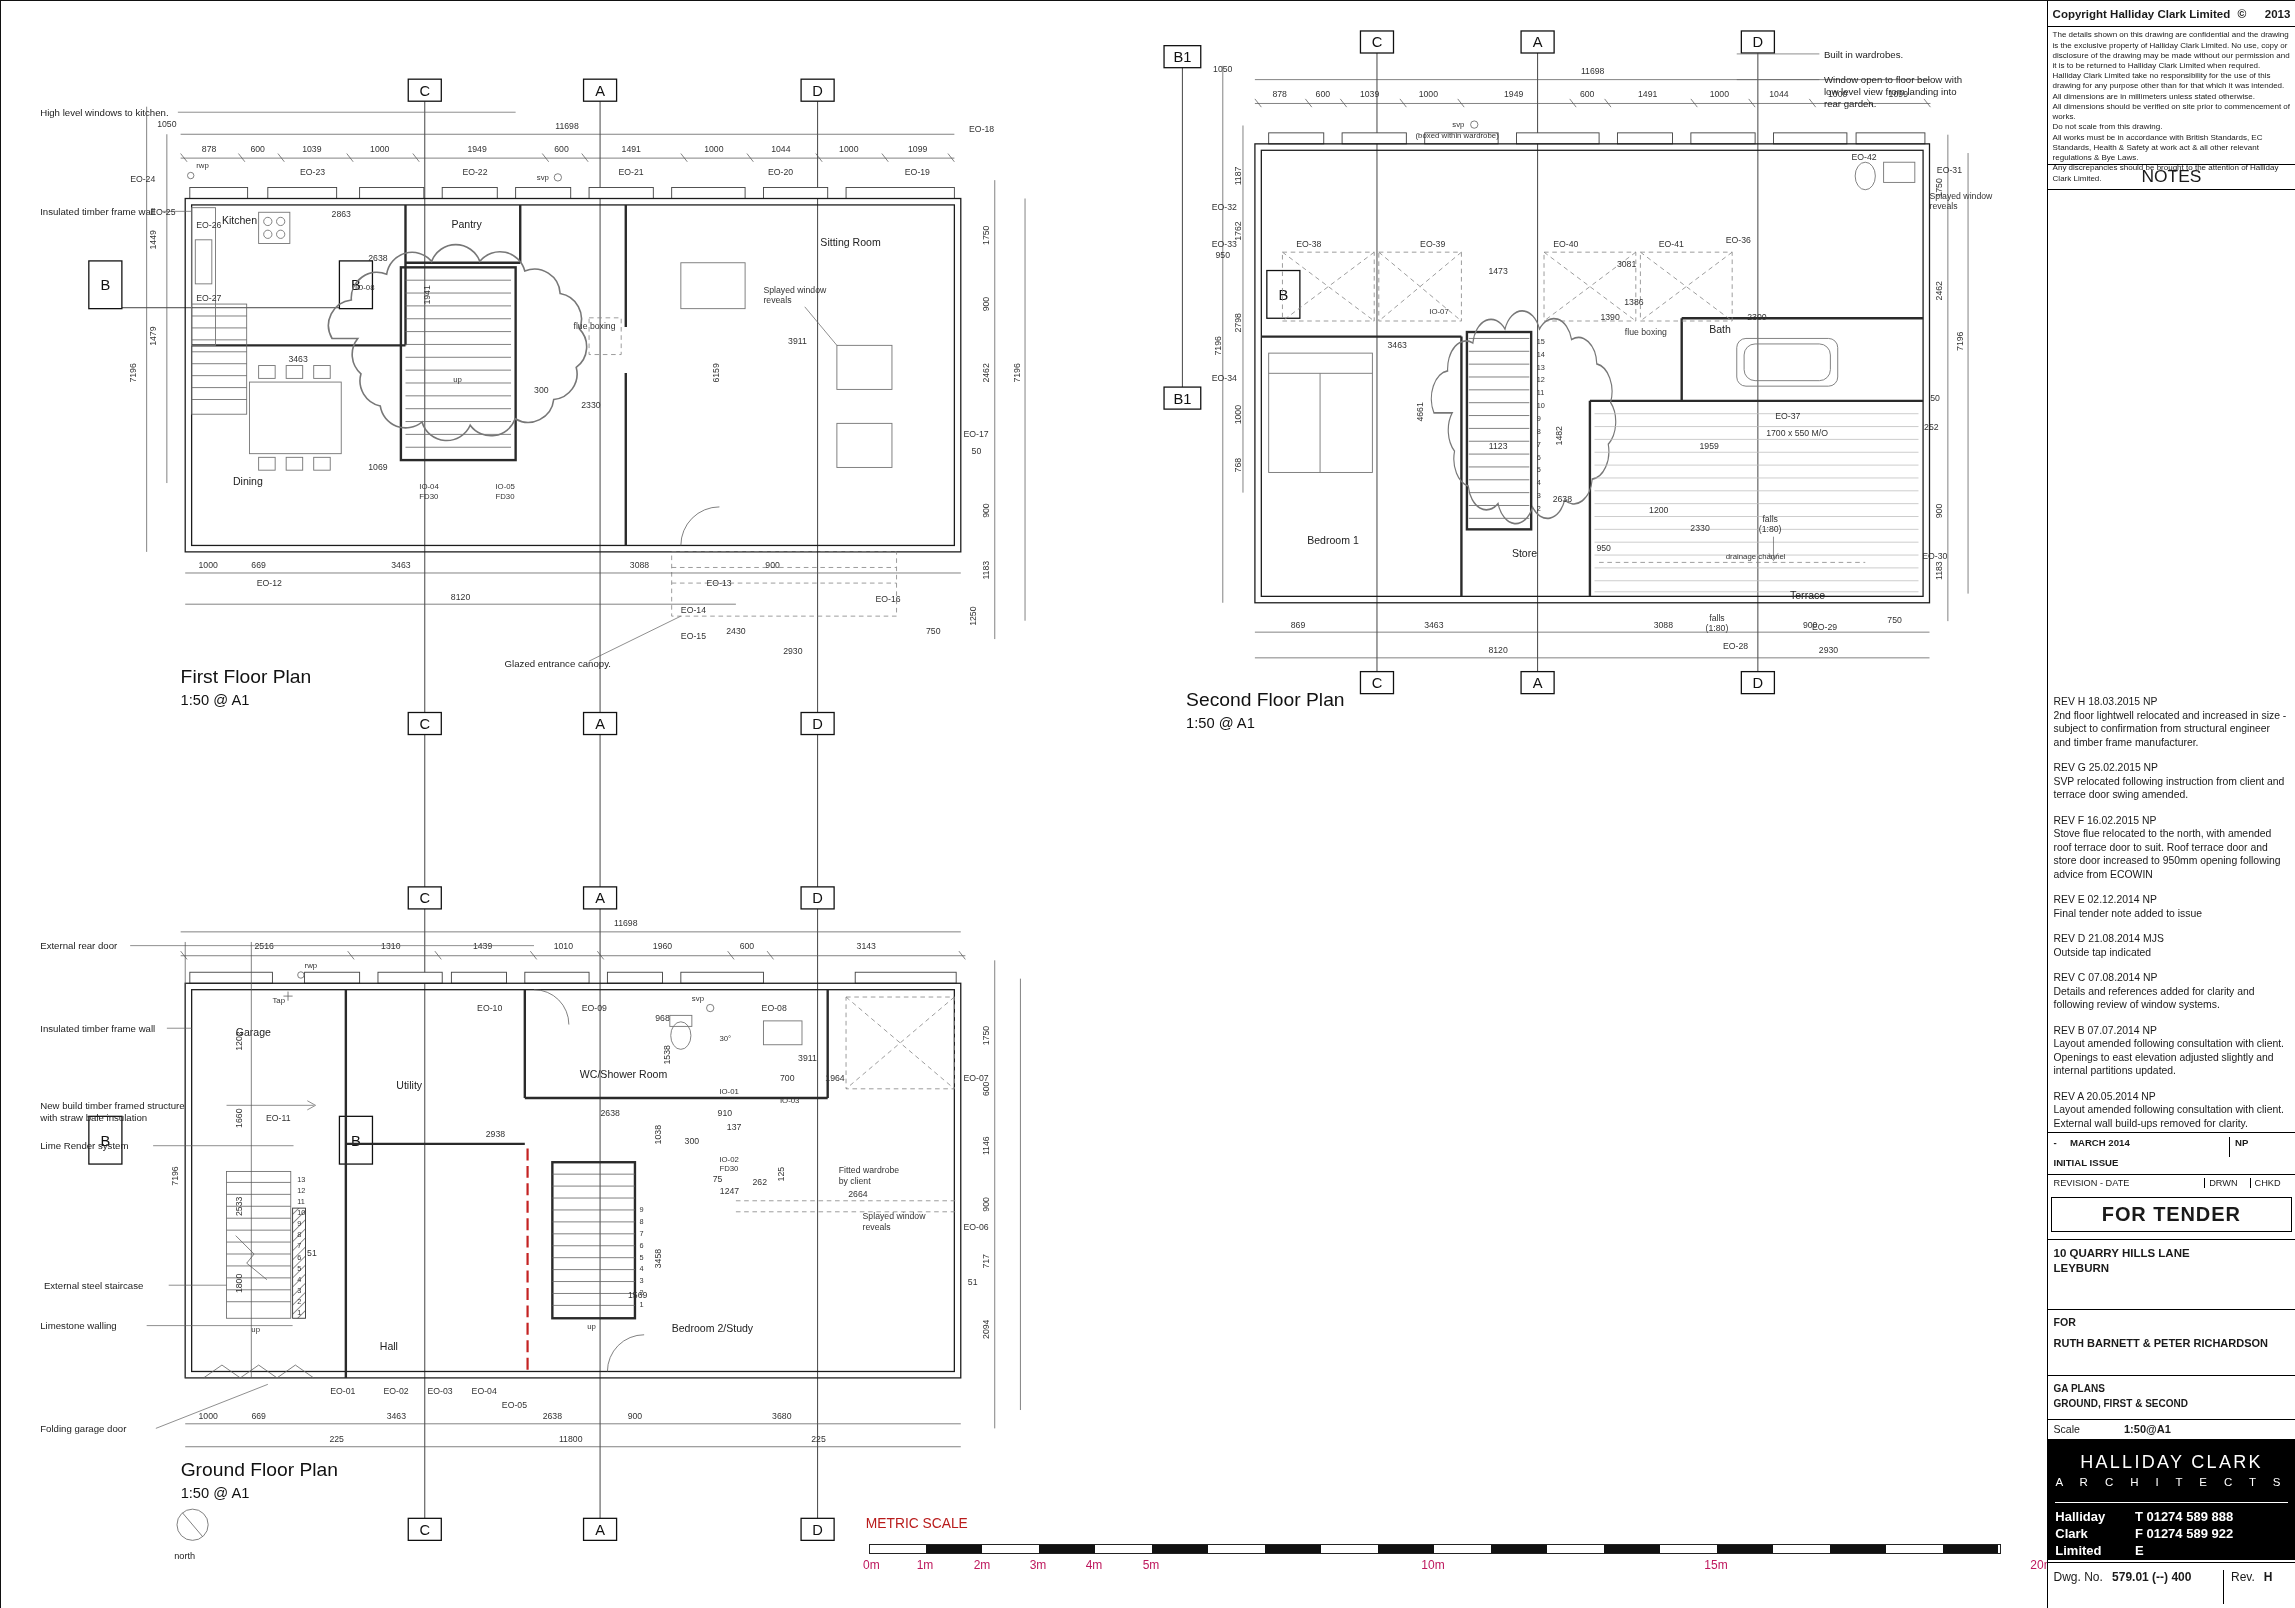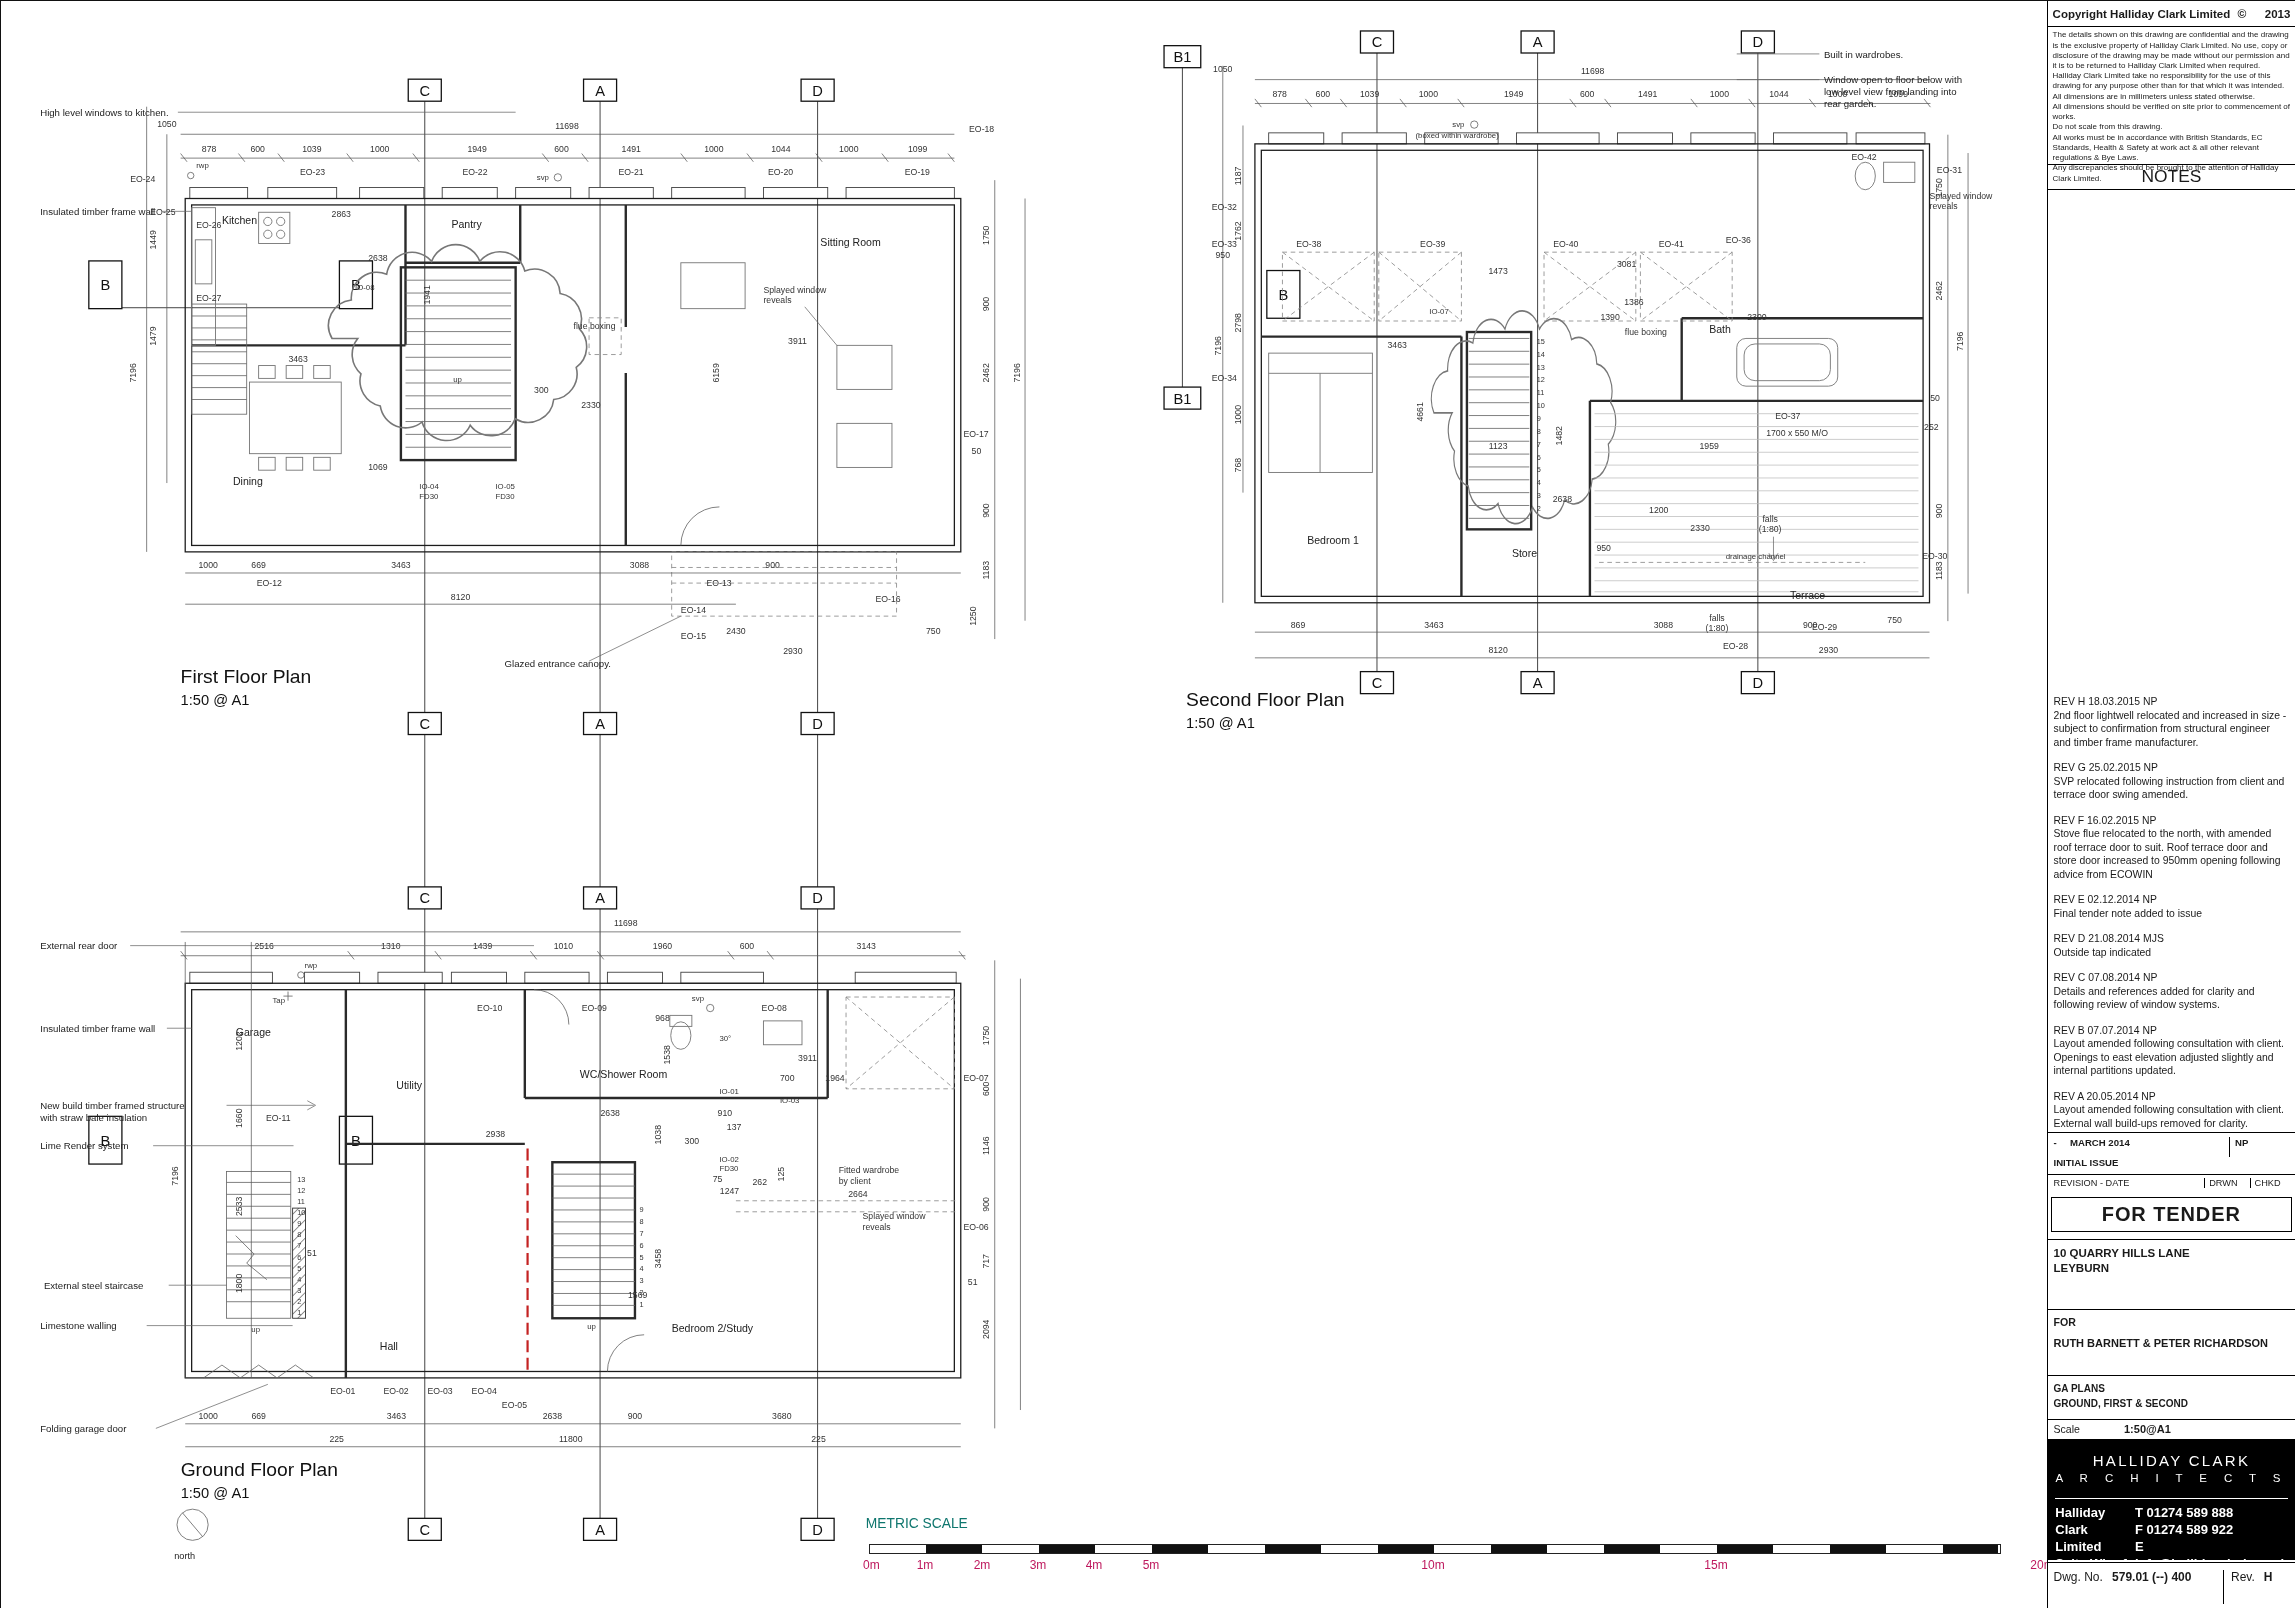--- a/index.html
+++ b/index.html
@@ -29,21 +29,21 @@
   .redline{stroke:#c42222;stroke-width:2.4;fill:none;stroke-dasharray:13 6;}
   .cloud{stroke:#777;stroke-width:1;fill:none;}
   .mkbox{fill:#fff;stroke:#111;stroke-width:1.4;}
   .win{fill:#fff;stroke:#444;stroke-width:1;}
   .deck{stroke:#bbb;stroke-width:0.8;fill:none;}
 
   .plansvg{position:absolute;}
 
   
   .scalebar{position:absolute;left:863px;top:1515px;width:1175px;height:73px;}
-  .sb-title{position:absolute;left:1.8px;top:0;font-size:13.8px;color:#0f766e;}
+  .sb-title{position:absolute;left:1.8px;top:0;font-size:13.8px;color:#b91c1c;}
   .sb-bar{position:absolute;left:4.6px;top:27.5px;width:1130px;height:8.3px;border:0.9px solid #222;background:#fff;}
   .sb-blk{position:absolute;top:0;height:8.3px;background:#111;}
   .sb-lab{position:absolute;top:42px;font-size:12px;color:#be185d;transform:translateX(-50%);}
 
   
   .tb{position:absolute;left:2046px;top:0;width:248px;height:1609px;border-left:1.8px solid #000;box-sizing:border-box;background:#fff;}
   .tb .sec{position:absolute;left:0;width:100%;box-sizing:border-box;}
   .cp-head{top:1.8px;height:24px;border-bottom:1.4px solid #000;display:flex;align-items:center;padding:0 4.6px;font-weight:bold;font-size:11.5px;}
   .cp-head .yr{margin-left:auto;font-size:11.5px;}
   .cp-head .sym{margin-left:7.3px;margin-right:9.2px;font-size:12px;}
@@ -61,21 +61,21 @@
   .issue-r3 .c2{margin-left:auto;width:37px;border-left:0.9px solid #000;padding-left:3.7px;}
   .issue-r3 .c3{width:35px;border-left:0.9px solid #000;padding-left:3.7px;margin-left:3.7px;}
   .tender{top:1196px;left:2.8px !important;width:241px !important;height:35px;border:1.5px solid #000;display:flex;align-items:center;justify-content:center;font-size:20px;font-weight:bold;letter-spacing:0.9px;}
   .proj{top:1238px;border-top:1.3px solid #000;padding:5.5px;font-size:11.5px;font-weight:bold;line-height:1.35;height:59px;}
   .client{top:1308px;border-top:1.1px solid #000;padding:5.5px;font-size:11px;font-weight:bold;height:55px;}
   .client .fl{margin-bottom:9.2px;font-size:10.6px;}
   .dwg{top:1374px;border-top:1.1px solid #000;padding:4.6px 5.5px;font-size:10px;font-weight:bold;line-height:1.5;height:39px;}
   .scl{top:1418px;border-top:1.1px solid #000;display:flex;padding:2.8px 5.5px;font-size:10.6px;height:16.5px;}
   .scl .v{font-weight:bold;margin-left:44px;font-size:11px;}
   .logo{top:1438px;height:121px;background:#000;color:#fff;padding:5.5px 7.3px;}
-  .logo .nm{font-size:15px;letter-spacing:2.3px;text-align:center;margin-top:7.3px;}
+  .logo .nm{font-size:18px;letter-spacing:2.3px;text-align:center;margin-top:7.3px;}
   .logo .ar{font-size:11.5px;letter-spacing:6.9px;text-align:center;margin-top:3.7px;border-bottom:1.2px solid #fff;padding-bottom:14px;}
   .logo .cols{display:flex;margin-top:5.5px;font-size:13px;font-weight:bold;line-height:1.3;}
   .logo .c-l{width:103px;}
   .footer{top:1561px;height:48px;border-top:1.8px solid #000;display:flex;font-size:12px;align-items:flex-start;padding-top:7.3px;}
   .footer .dl{padding-left:5.5px;}
   .footer .dn{font-weight:bold;margin-left:9.2px;}
   .footer .rv{margin-left:auto;border-left:1.1px solid #000;width:64px;padding:0 0 20px 7.3px;}
   .footer .rh{font-weight:bold;margin-left:5.5px;}
 </style>
 </head>

